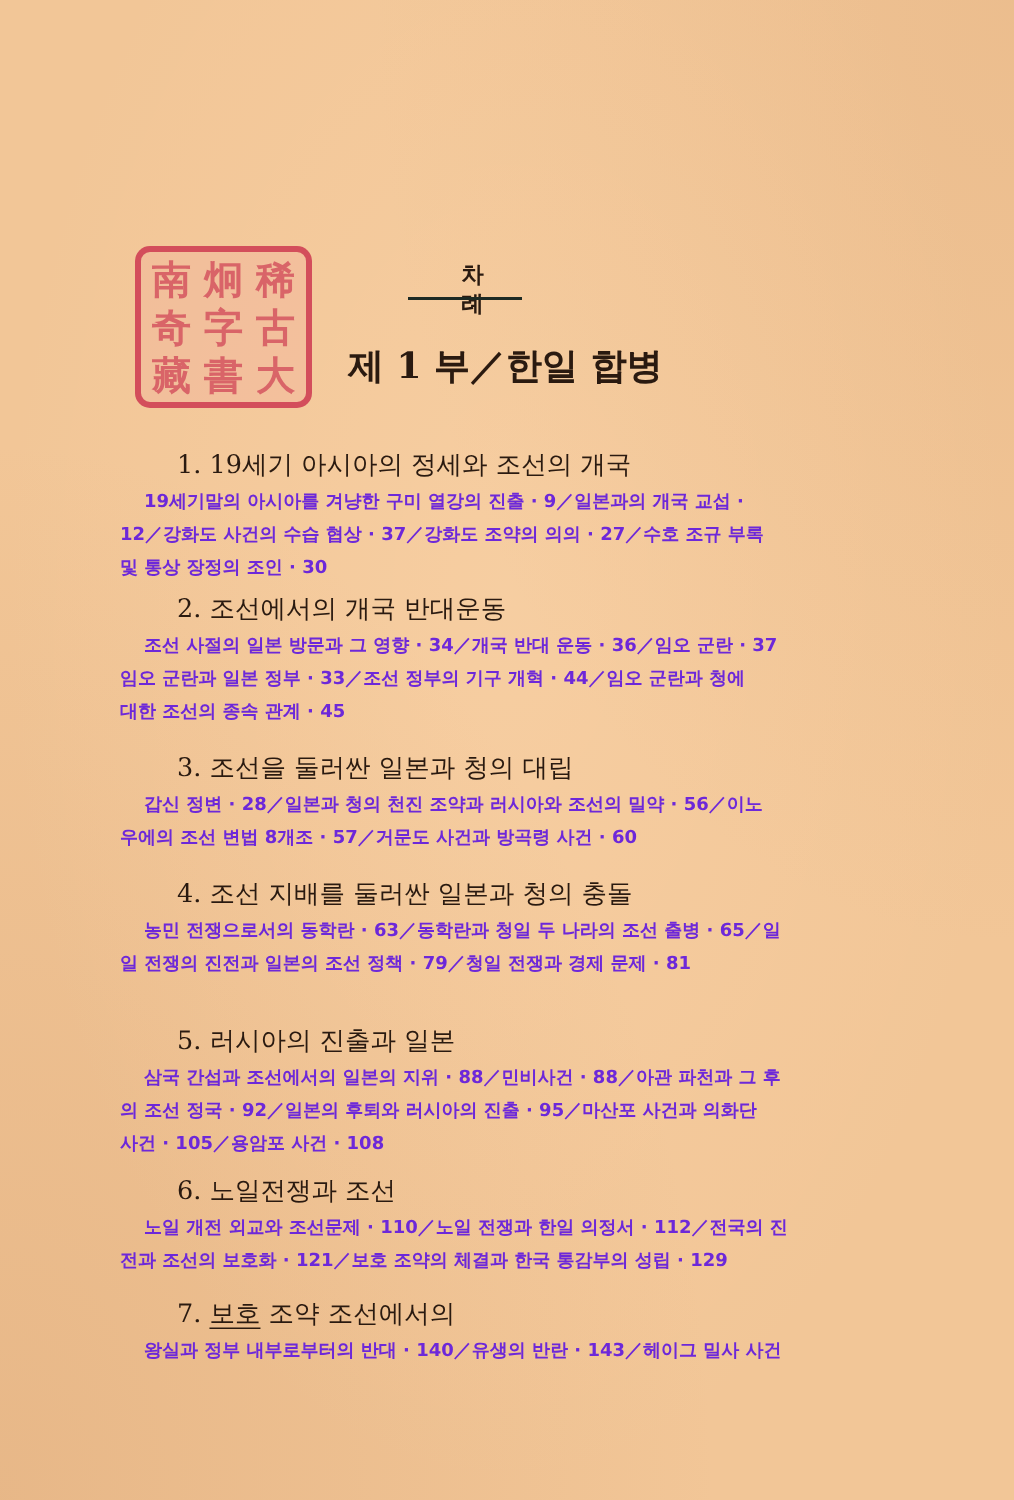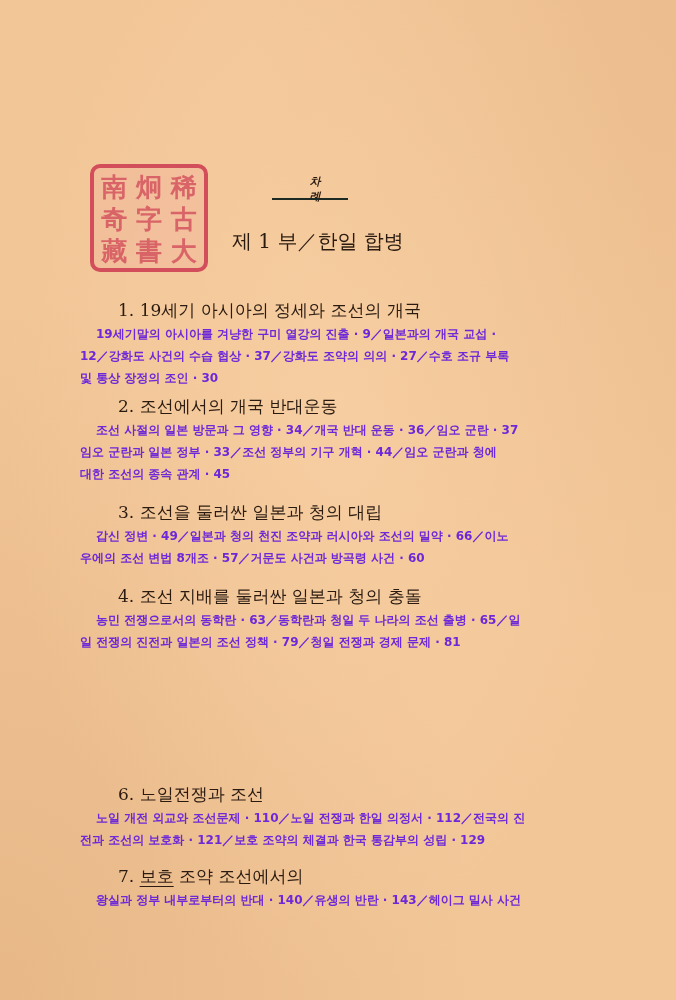--- a/index.html
+++ b/index.html
@@ -23,30 +23,29 @@
     padding: 4px; gap: 2px;
     background: rgba(240,150,160,0.18);
   }
   .stamp span {
     font-family: "DejaVu Serif", serif; color: rgba(200,40,70,0.6);
     font-size: 26px; line-height: 30px; text-align: center; font-weight: bold;
   }
   .toc-heading {
     position: absolute; left: 282px; top: 174px; width: 66px;
     text-align: center; font-family: "DejaVu Sans", sans-serif;
-    font-size: 11px; font-weight: bold; letter-spacing: 22px; padding-left: 22px;
+    font-size: 15px; font-weight: bold; letter-spacing: 22px; padding-left: 22px;
     box-sizing: border-box;
-    font-style: italic;
   }
   .toc-rule {
     position: absolute; left: 272px; top: 198px; width: 76px; height: 2px; background: #1d2a24;
   }
   .part-title {
     position: absolute; left: 232px; top: 228px;
-    font-family: "DejaVu Serif", serif; font-size: 20px; color: #2a1a10;
+    font-family: "DejaVu Serif", serif; font-size: 24px; color: #2a1a10; font-weight: bold;
   }
   .chapter {
     position: absolute; left: 88px; width: 510px;
   }
   .chapter-title {
     font-family: "DejaVu Serif", serif; font-size: 17px; color: #2a1a10;
     margin-left: 30px; height: 26px; line-height: 26px; margin-top: 17px;
   }
   .chapter-title .ul { text-decoration: underline; text-underline-offset: 4px; text-align: center; }
   .entries {
@@ -101,36 +100,47 @@
       <span class="line" style="text-indent:-8px">대한 조선의 종속 관계 · 45</span>
     </div>
   </div>
 
   <div class="chapter" style="top:482px">
     <div class="chapter-title">
       <span>3.</span>
       <span>조선을 둘러싼 일본과 청의 대립</span>
     </div>
     <div class="entries">
-      <span class="line">갑신 정변 · 49／일본과 청의 천진 조약과 러시아와 조선의 밀약 · 66／이노</span>
+      <span class="line">갑신 정변 · 28／일본과 청의 천진 조약과 러시아와 조선의 밀약 · 56／이노</span>
       <span class="line" style="text-indent:-8px">우에의 조선 변법 8개조 · 57／거문도 사건과 방곡령 사건 · 60</span>
     </div>
   </div>
 
   <div class="chapter" style="top:566px">
     <div class="chapter-title">
       <span>4.</span>
       <span>조선 지배를 둘러싼 일본과 청의 충돌</span>
     </div>
     <div class="entries">
       <span class="line">농민 전쟁으로서의 동학란 · 63／동학란과 청일 두 나라의 조선 출병 · 65／일</span>
       <span class="line" style="text-indent:-8px">일 전쟁의 진전과 일본의 조선 정책 · 79／청일 전쟁과 경제 문제 · 81</span>
     </div>
   </div>
 
+  <div class="chapter" style="top:664px">
+    <div class="chapter-title">
+      <span>5.</span>
+      <span>러시아의 진출과 일본</span>
+    </div>
+    <div class="entries">
+      <span class="line">삼국 간섭과 조선에서의 일본의 지위 · 88／민비사건 · 88／아관 파천과 그 후</span>
+      <span class="line" style="text-indent:-8px">의 조선 정국 · 92／일본의 후퇴와 러시아의 진출 · 95／마산포 사건과 의화단</span>
+      <span class="line" style="text-indent:-8px">사건 · 105／용암포 사건 · 108</span>
+    </div>
+  </div>
 
   <div class="chapter" style="top:764px">
     <div class="chapter-title">
       <span>6.</span>
       <span>노일전쟁과 조선</span>
     </div>
     <div class="entries">
       <span class="line">노일 개전 외교와 조선문제 · 110／노일 전쟁과 한일 의정서 · 112／전국의 진</span>
       <span class="line" style="text-indent:-8px">전과 조선의 보호화 · 121／보호 조약의 체결과 한국 통감부의 성립 · 129</span>
     </div>

